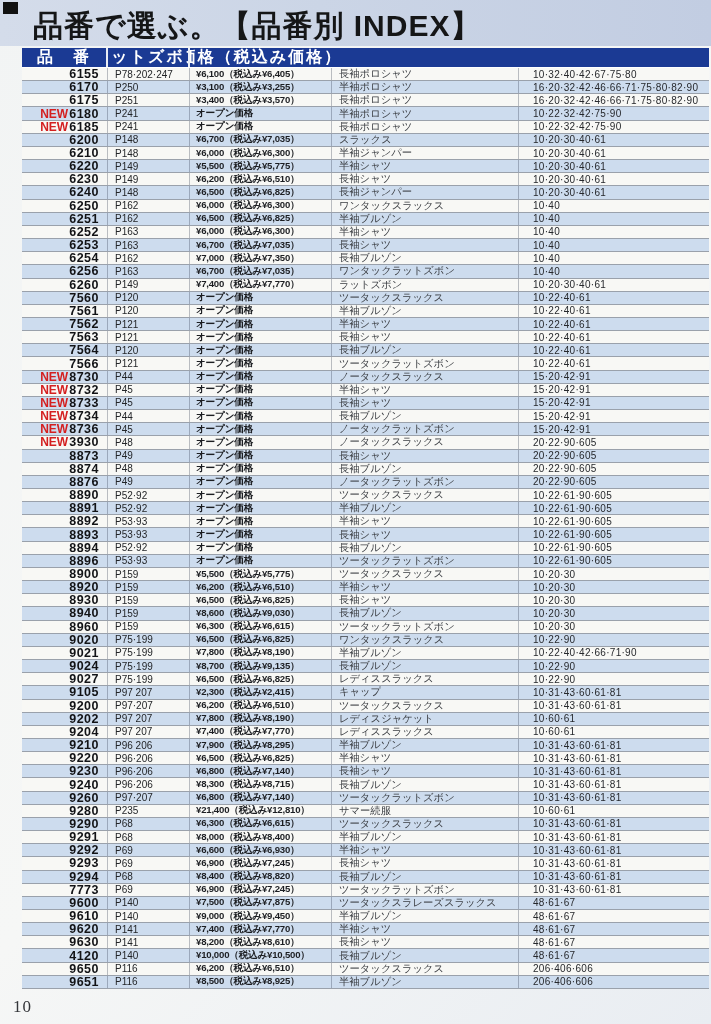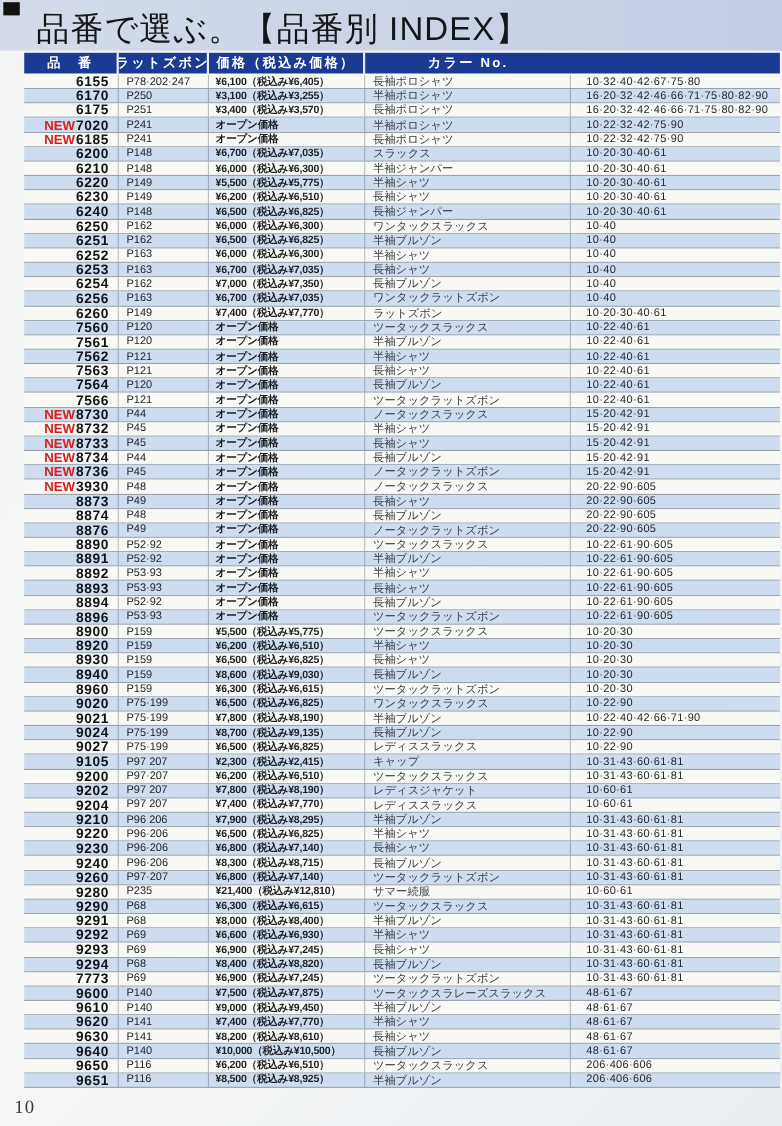--- a/index.html
+++ b/index.html
@@ -10,30 +10,30 @@
     position:relative;overflow:hidden;
   }
   .page{position:absolute;inset:0;background:linear-gradient(135deg,#f2f4f4 0%,#f6f7f6 55%,#e9edf2 100%);}
   .top-band{
     position:absolute;left:0;top:0;width:711px;height:46px;
     background:linear-gradient(90deg,#d4dcea 0%,#cbd5e6 45%,#c2cde2 100%);
   }
   .corner-mark{position:absolute;left:3px;top:2px;width:15px;height:12px;background:#111;}
   .page-title{
     position:absolute;left:33px;top:6px;
-    font-size:30px;font-weight:normal;color:#151617;letter-spacing:1px;
+    font-size:30px;font-weight:bold;color:#151617;letter-spacing:1px;
     white-space:nowrap;
   }
   .catalog-table{position:absolute;left:22px;top:48px;width:687px;}
   .thead{
     display:grid;grid-template-columns:86px 82px 142px 187px 1fr;
     height:19px;background:#1b3a94;
   }
   .thead .hc{
-    color:#fff;font-size:12px;font-weight:bold;letter-spacing:2px;
+    color:#fff;font-size:16px;font-weight:bold;letter-spacing:2px;
     display:flex;align-items:center;justify-content:center;
     border-right:2px solid #e9edf4;white-space:nowrap;overflow:hidden;
   }
   .thead .hc:last-child{border-right:none;}
   .tbody{display:flex;flex-direction:column;border-top:1px solid #fff;}
   .row{
     display:grid;grid-template-columns:86px 82px 142px 187px 1fr;
     height:13.171px;box-sizing:border-box;
     border-bottom:1px solid #9aa1ab;
     background:#f8f8f5;
@@ -64,21 +64,20 @@
 <div class="page">
   <div class="top-band"></div>
   <div class="corner-mark"></div>
   <div class="page-title">品番で選ぶ。【品番別 INDEX】</div>
 
   <div class="catalog-table">
     <div class="thead">
       <div class="hc">品　番</div>
       <div class="hc">ラットズボン</div>
       <div class="hc">価格（税込み価格）</div>
-      <div class="hc">カラー No.</div>
     </div>
     <div class="tbody">
   <div class="row">
     <div class="c codecell">
       <span class="new"></span>
       <span class="num">6155</span>
     </div>
     <div class="c pagecell">P78·202·247</div>
     <div class="c pricecell">¥6,100（税込み¥6,405）</div>
     <div class="c namecell">長袖ポロシャツ</div>
@@ -103,21 +102,21 @@
     </div>
     <div class="c pagecell">P251</div>
     <div class="c pricecell">¥3,400（税込み¥3,570）</div>
     <div class="c namecell">長袖ポロシャツ</div>
     <div class="c colorcell">16·20·32·42·46·66·71·75·80·82·90</div>
   </div>
 
   <div class="row">
     <div class="c codecell">
       <span class="new">NEW</span>
-      <span class="num">7020</span>
+      <span class="num">6180</span>
     </div>
     <div class="c pagecell">P241</div>
     <div class="c pricecell">オープン価格</div>
     <div class="c namecell">半袖ポロシャツ</div>
     <div class="c colorcell">10·22·32·42·75·90</div>
   </div>
 
   <div class="row">
     <div class="c codecell">
       <span class="new">NEW</span>
@@ -807,21 +806,21 @@
     </div>
     <div class="c pagecell">P141</div>
     <div class="c pricecell">¥8,200（税込み¥8,610）</div>
     <div class="c namecell">長袖シャツ</div>
     <div class="c colorcell">48·61·67</div>
   </div>
 
   <div class="row">
     <div class="c codecell">
       <span class="new"></span>
-      <span class="num">9640</span>
+      <span class="num">4120</span>
     </div>
     <div class="c pagecell">P140</div>
     <div class="c pricecell">¥10,000（税込み¥10,500）</div>
     <div class="c namecell">長袖ブルゾン</div>
     <div class="c colorcell">48·61·67</div>
   </div>
 
   <div class="row">
     <div class="c codecell">
       <span class="new"></span>

